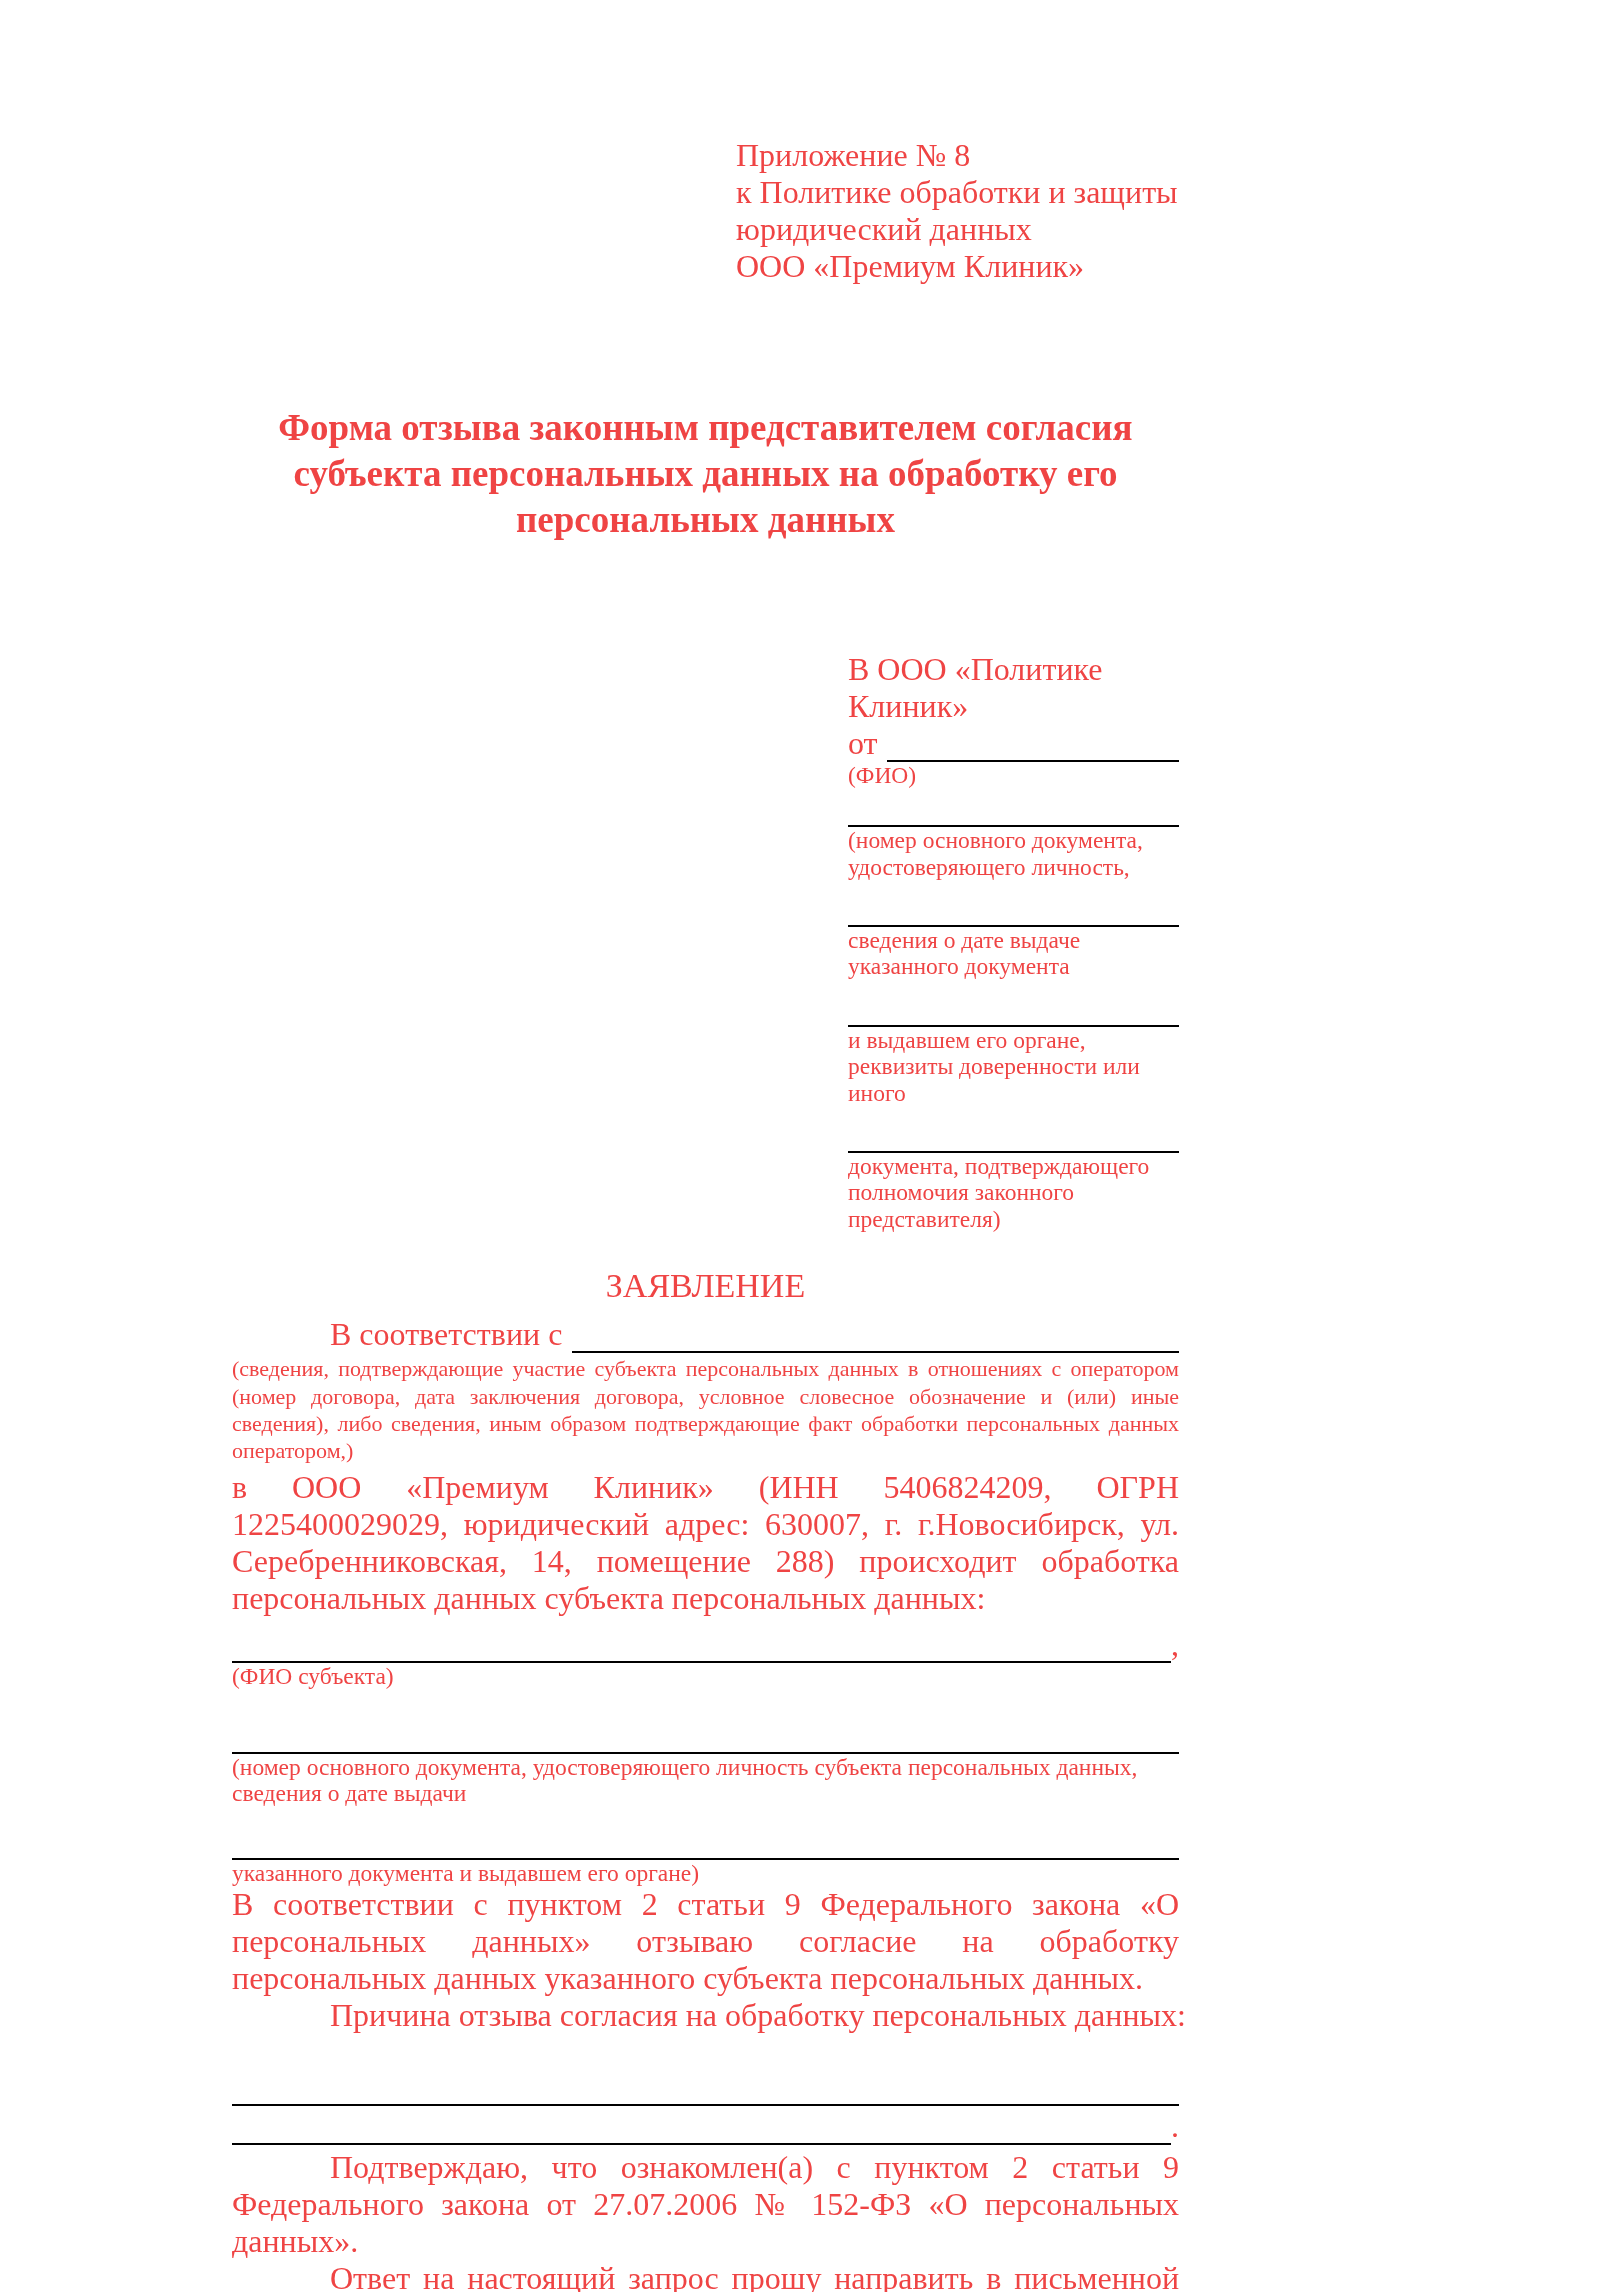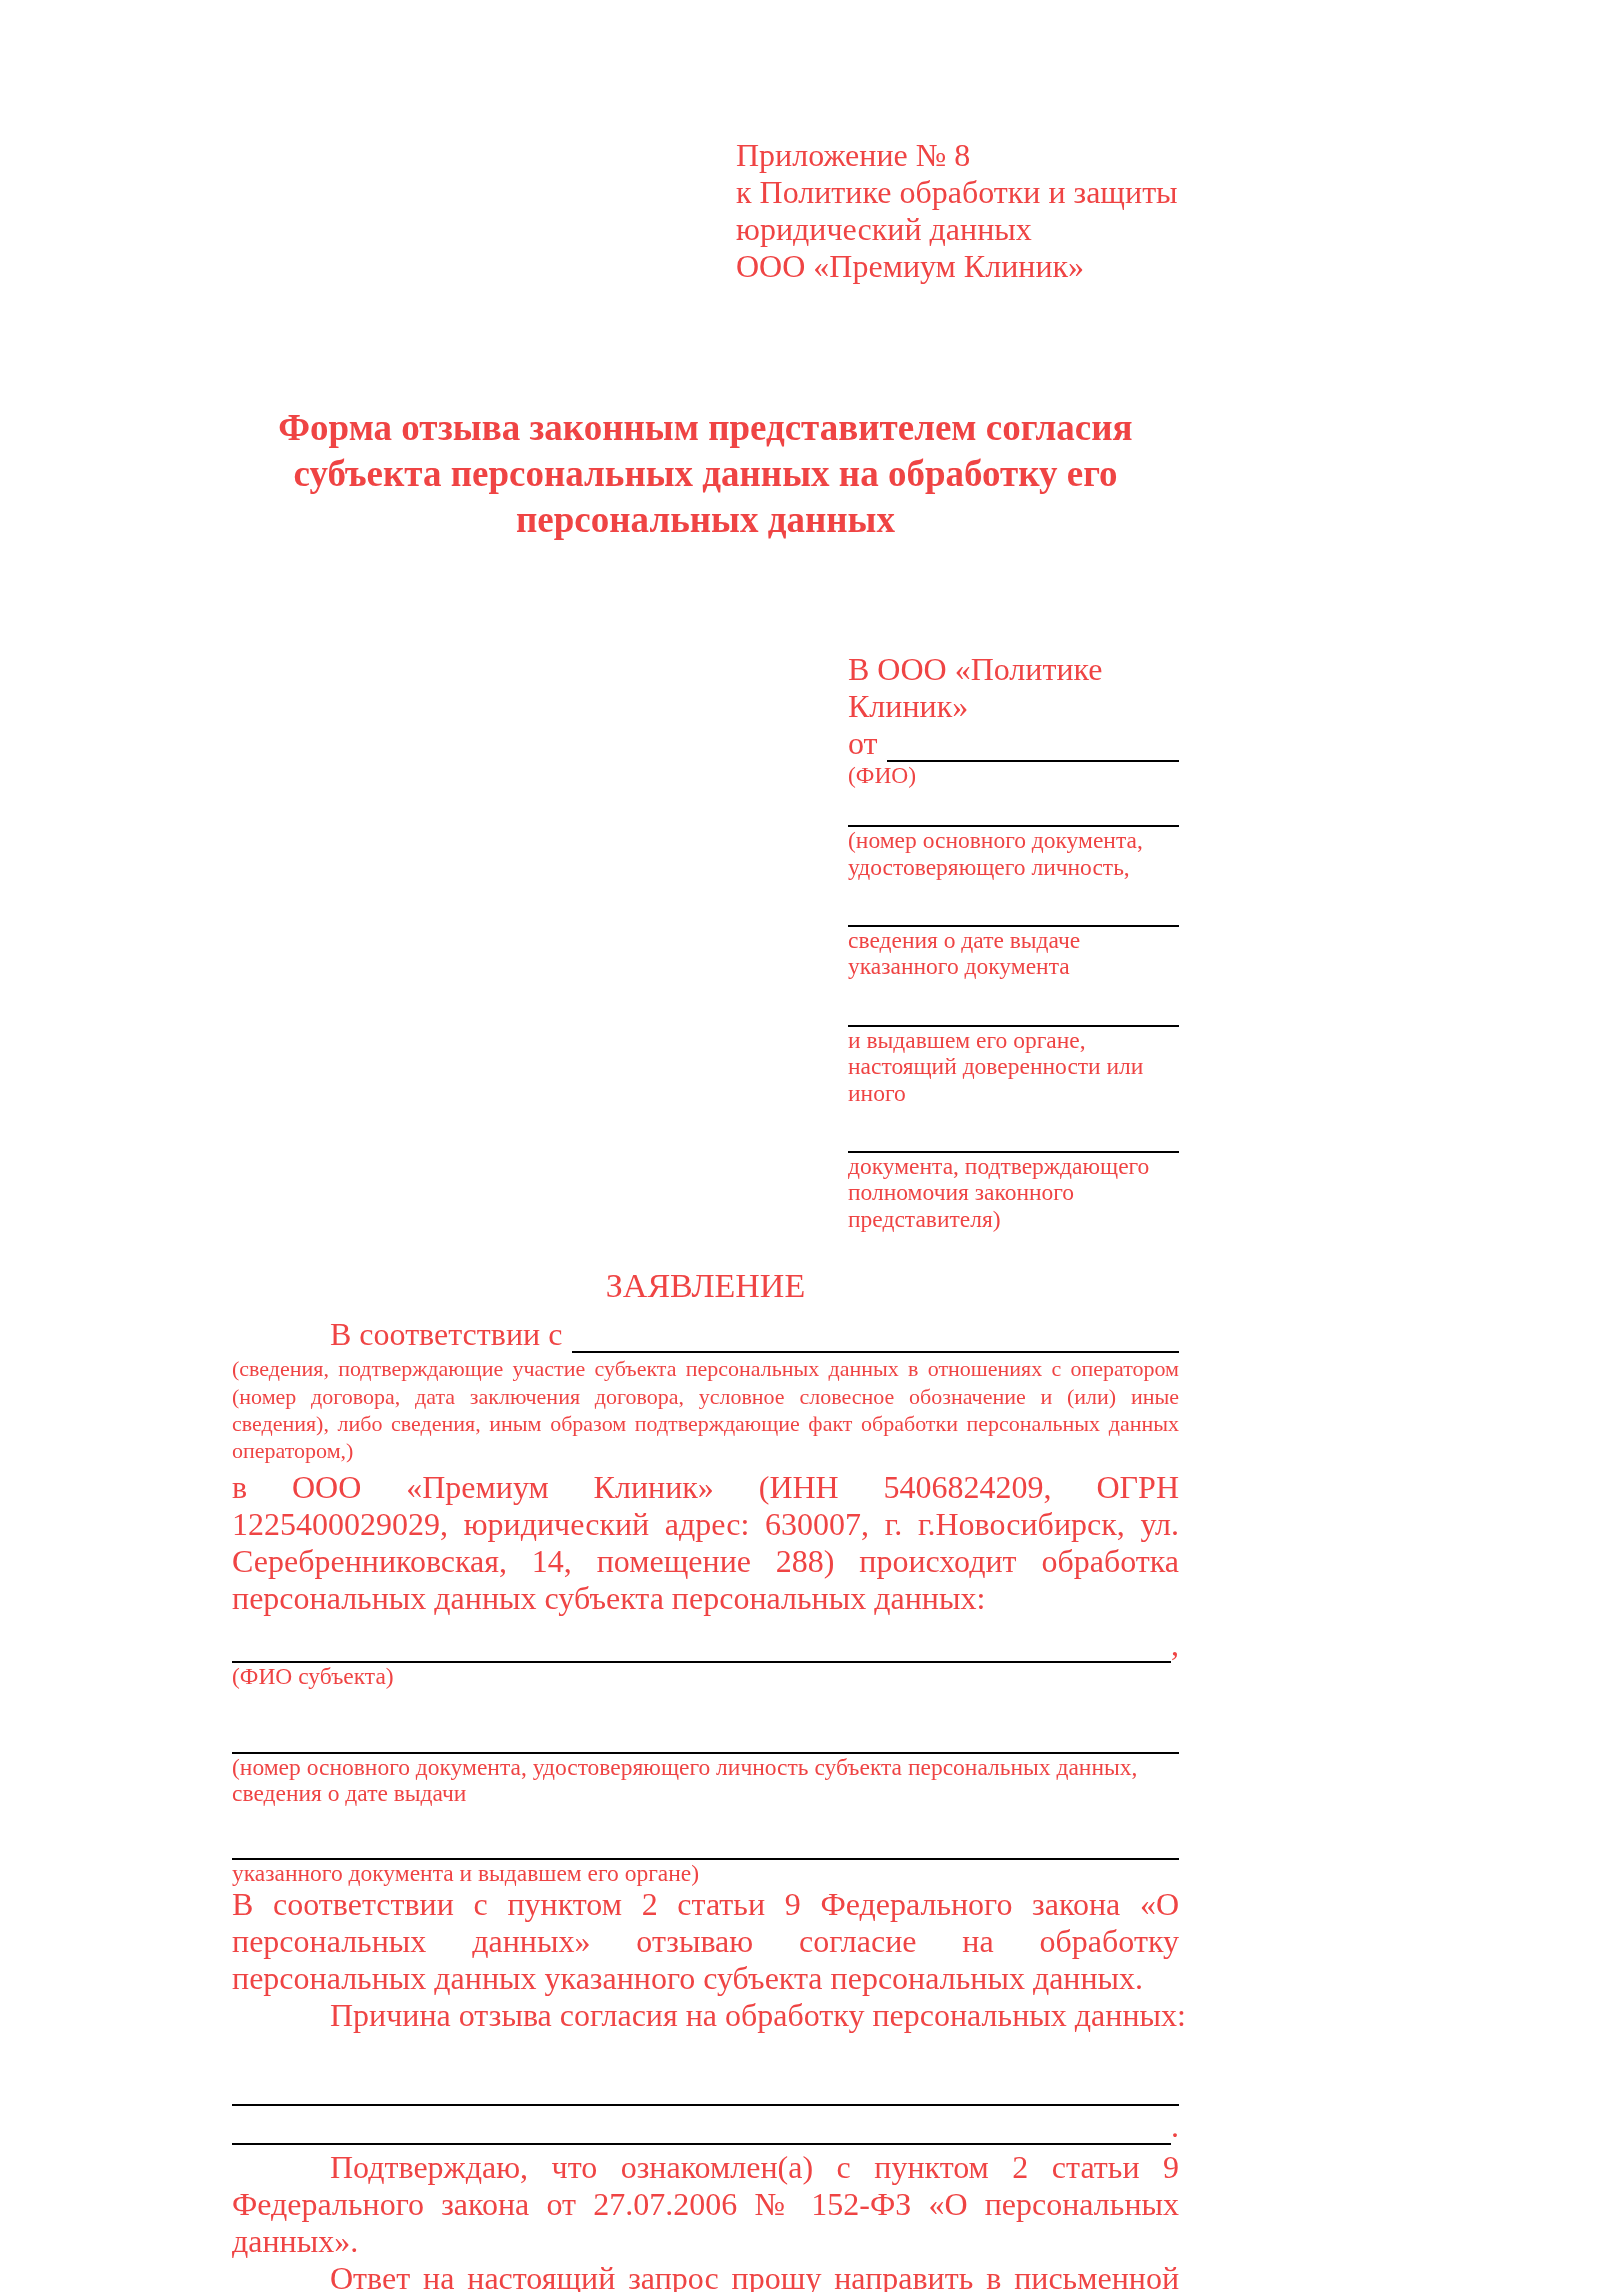--- a/index.html
+++ b/index.html
@@ -74,21 +74,21 @@
     </div>
     <div class="cap cap-fio">(ФИО)</div>
 
     <div class="fieldline"></div>
     <div class="cap fieldcap">(номер основного документа, удостоверяющего личность,</div>
 
     <div class="fieldline"></div>
     <div class="cap fieldcap">сведения о дате выдаче указанного документа</div>
 
     <div class="fieldline"></div>
-    <div class="cap fieldcap">и выдавшем его органе, настоящий доверенности или иного</div>
+    <div class="cap fieldcap">и выдавшем его органе, реквизиты доверенности или иного</div>
 
     <div class="fieldline"></div>
     <div class="cap fieldcap">документа, подтверждающего полномочия законного представителя)</div>
   </div>
 
   <div class="zayav">ЗАЯВЛЕНИЕ</div>
 
   <div class="row accord-row">
     <span class="indent-sp"></span>
     <span class="lbl">В соответствии с</span>

